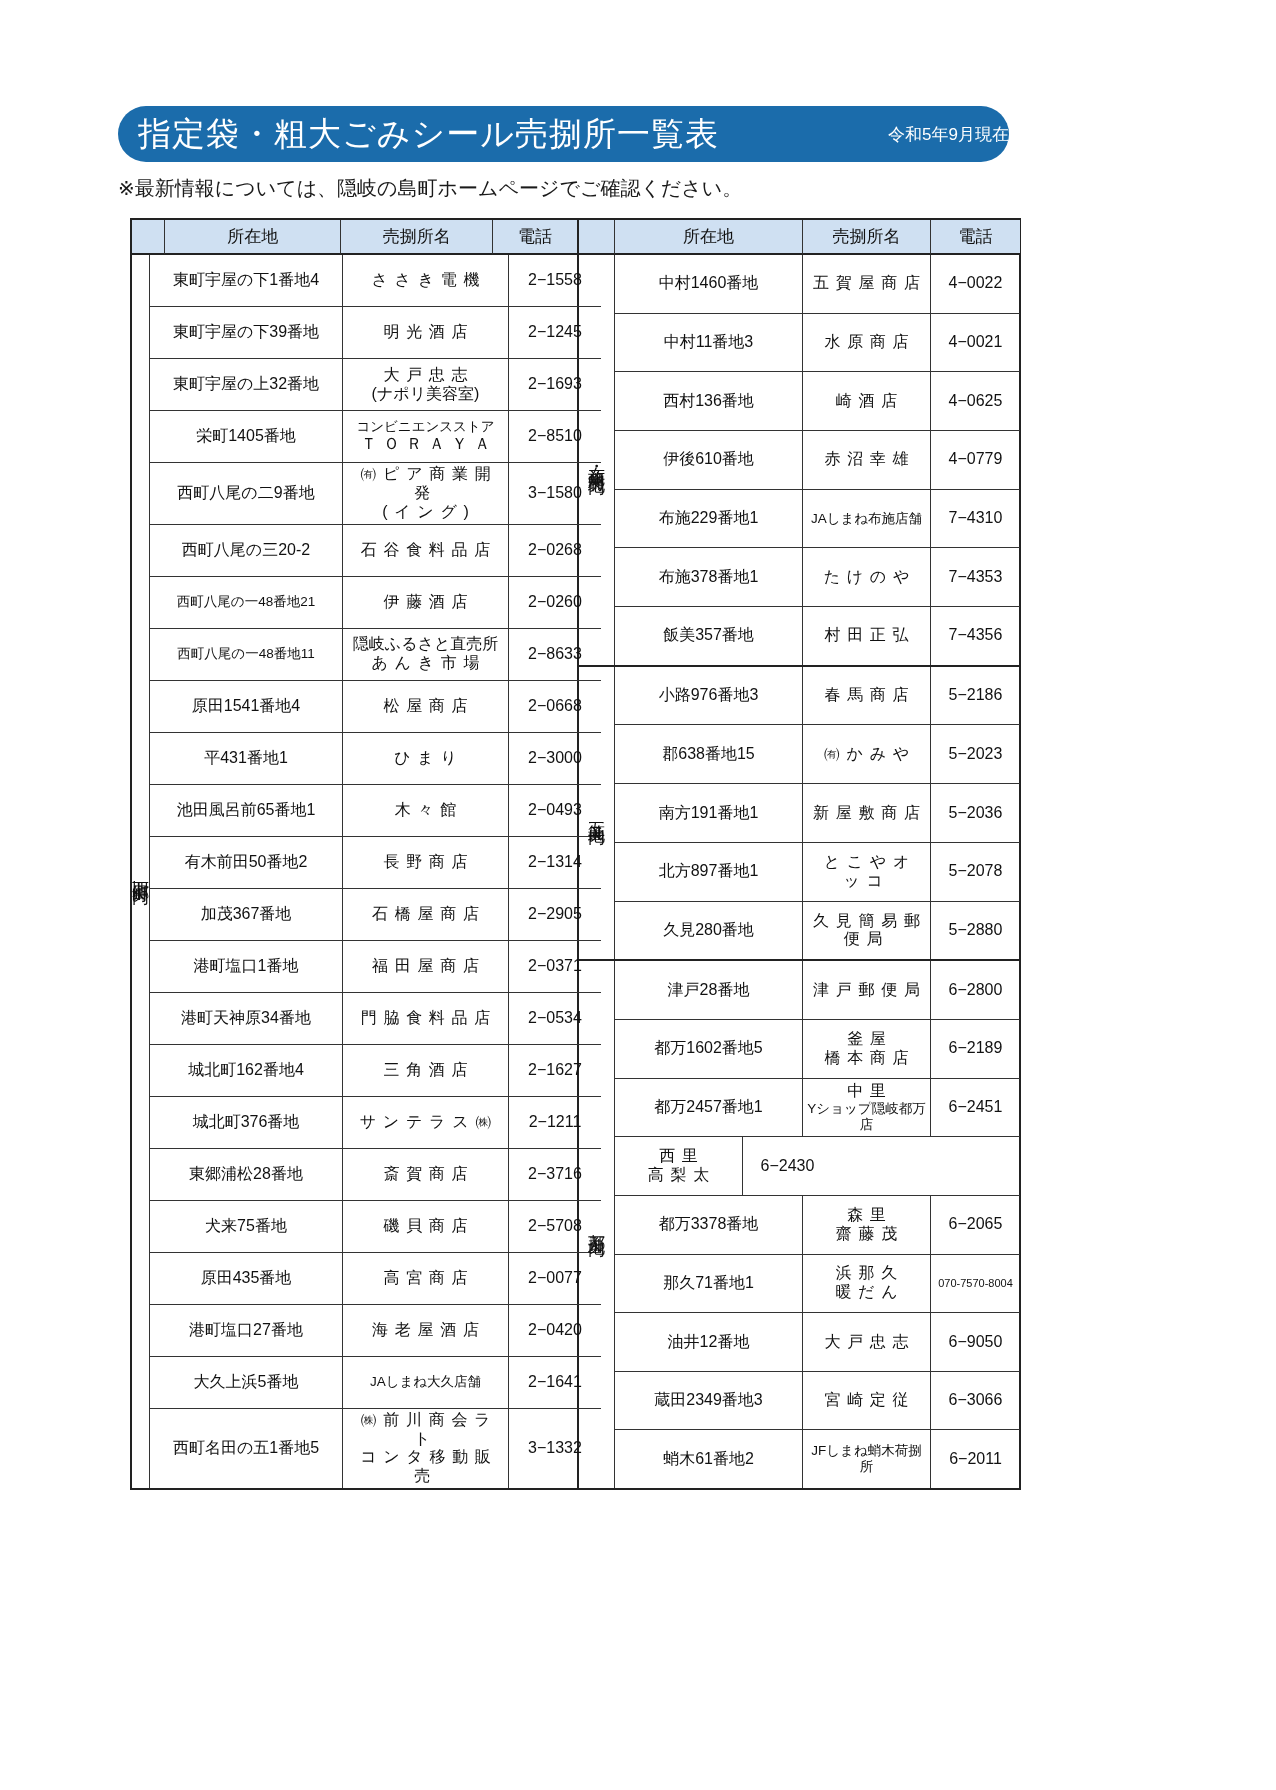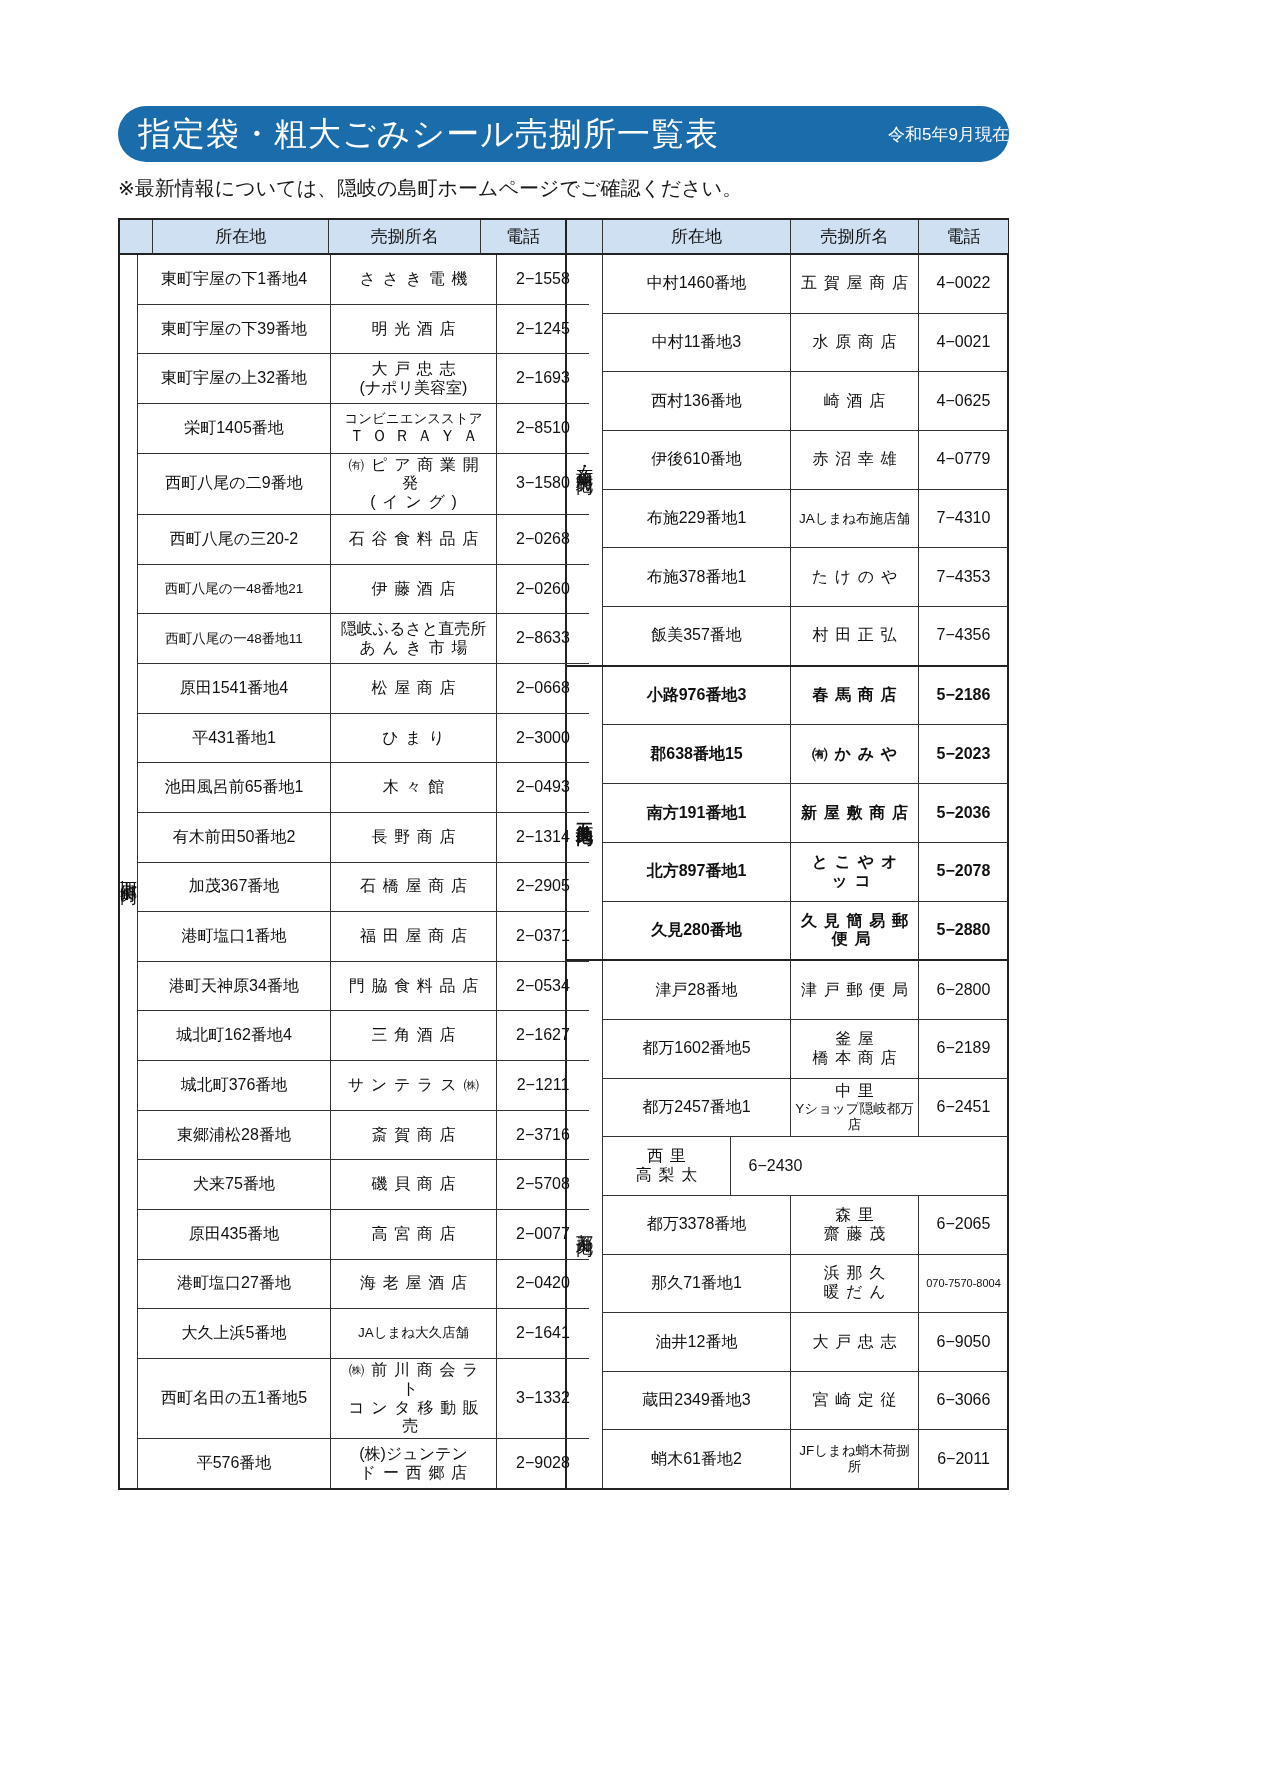--- a/index.html
+++ b/index.html
@@ -46,21 +46,21 @@
     position: absolute;
     left: 118px; top: 175px;
     font-size: 20px;
     color: #1a1a1a;
     white-space: nowrap;
   }
 
   
   .tables {
     position: absolute;
-    left: 118px; top: 218px;
+    left: 130px; top: 218px;
     width: 891px;
     display: flex;
     border: 2.5px solid #222;
   }
   .half { display: flex; flex-direction: column; }
   .half.left { width: 447px; border-right: 2.5px solid #222; }
   .half.right { width: 441px; }
 
   .hdr-row { display: flex; height: 35px; }
   .hdr-cell {
@@ -319,30 +319,20 @@
             <div class="row">
               <div class="cell c-addr ">西町名田の五1番地5</div>
               <div class="cell c-name">
                 <span class="two">
                   <span class="spaced ">㈱前川商会ラト</span>
                   <span class="spaced ">コンタ移動販売</span>
                 </span>
               </div>
               <div class="cell c-tel">3−1332</div>
             </div>
-            <div class="row">
-              <div class="cell c-addr ">平576番地</div>
-              <div class="cell c-name">
-                <span class="two">
-                  <span class="nosp ">(株)ジュンテン</span>
-                  <span class="spaced ">ドー西郷店</span>
-                </span>
-              </div>
-              <div class="cell c-tel">2−9028</div>
-            </div>
           </div>
       </div>
     </div>
 
     <div class="half right">
       <div class="hdr-row">
         <div class="hdr-cell r-grp"></div>
         <div class="hdr-cell r-addr">所在地</div>
         <div class="hdr-cell r-name">売捌所名</div>
         <div class="hdr-cell r-tel">電話</div>
@@ -398,21 +388,21 @@
                 </div>
                 <div class="row">
                   <div class="cell r-addr ">飯美357番地</div>
                   <div class="cell r-name">
                     <span class="spaced ">村田正弘</span>
                   </div>
                   <div class="cell r-tel">7−4356</div>
                 </div>
               </div>
             </div>
-            <div style="display: flex; flex: 5 1 0%; border-bottom: 2.2px solid rgb(34, 34, 34); font-weight: bold;">
+            <div style="display: flex; flex: 5 1 0%; border-bottom: 2.2px solid rgb(34, 34, 34);">
               <div class="group-col r-grp">
                 <div class="group-cell">五箇地内</div>
               </div>
               <div class="rows-col">
                 <div class="row">
                   <div class="cell r-addr ">小路976番地3</div>
                   <div class="cell r-name">
                     <span class="spaced ">春馬商店</span>
                   </div>
                   <div class="cell r-tel">5−2186</div>

